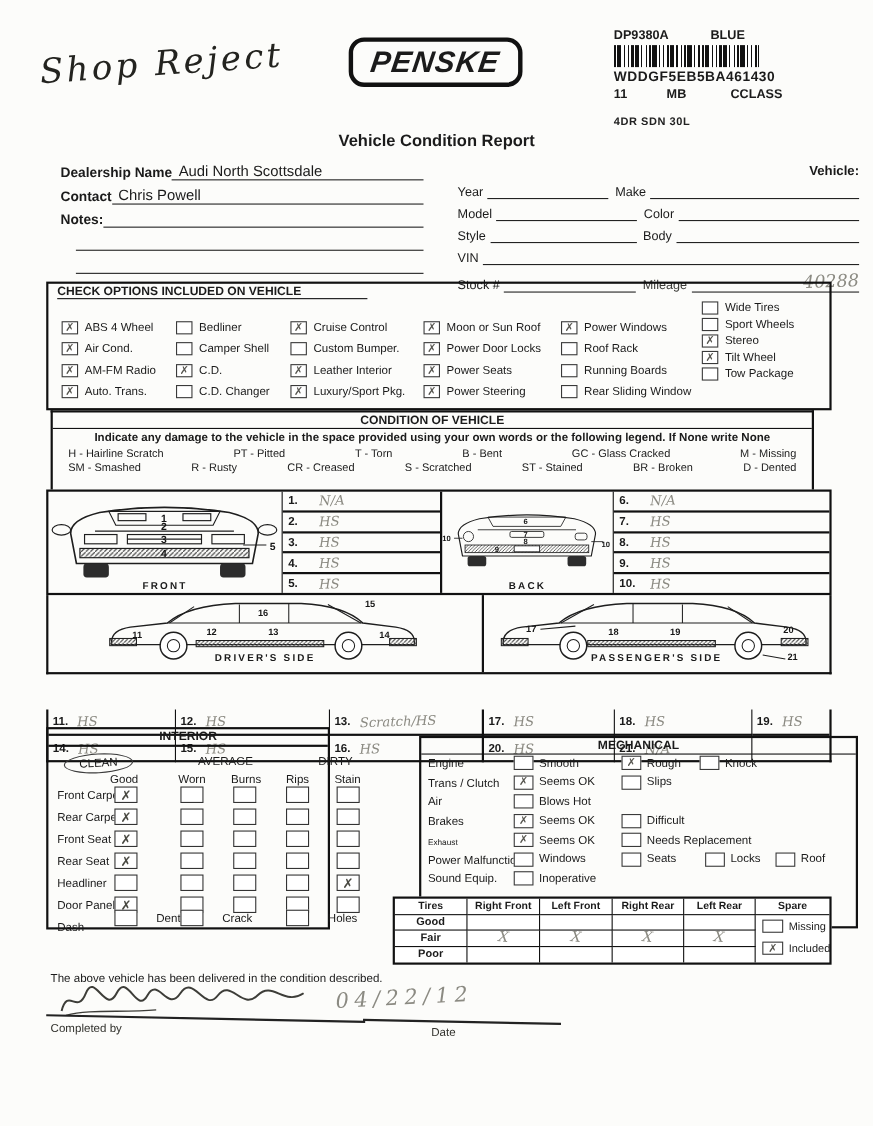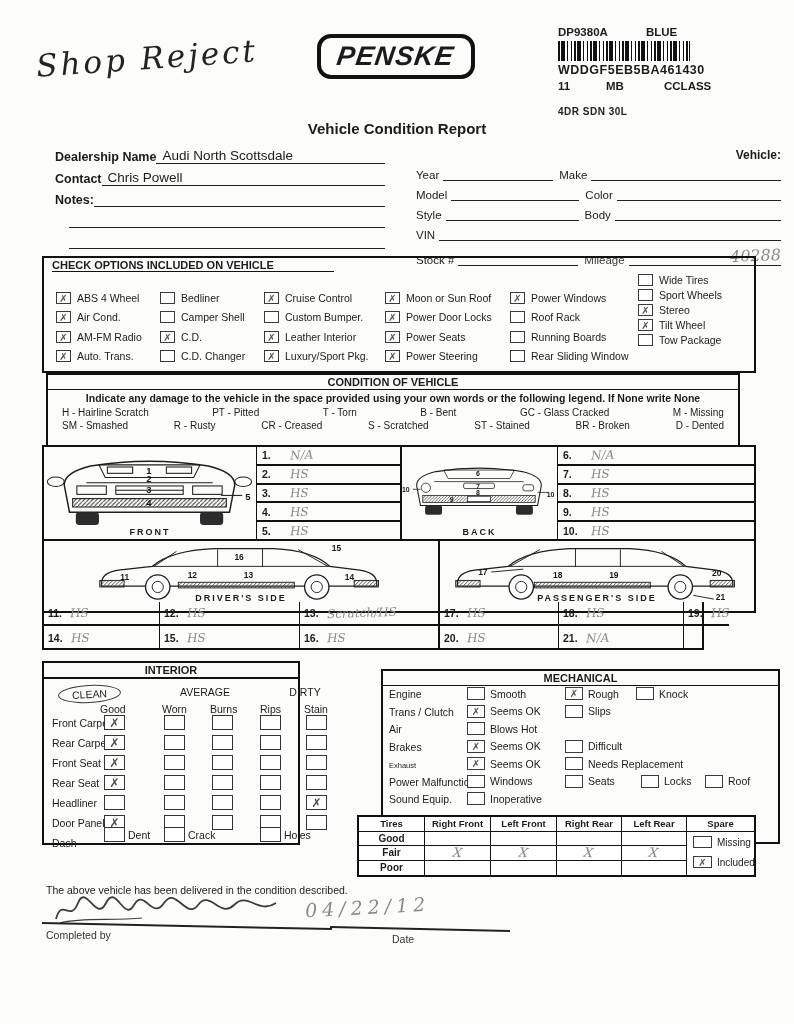--- a/index.html
+++ b/index.html
@@ -69,39 +69,39 @@
   .slot:last-child { border-bottom:none; }
   .slot .num { font-weight:bold; width:20px; }
   .slot .hw { font-size:12px; }
 
   #band2 { left:42px; top:541px; width:714px; height:72px; border-top:none; }
   .cell-driver { width:396px; border-right:2px solid #111; }
   .cell-pass { flex:1; }
   .diag-label { position:absolute; left:0; right:0; bottom:2px; text-align:center; font-weight:bold; font-size:9px; letter-spacing:2px; }
   .diag-label.side { bottom:8px; }
 
-  #dmg-grid { left:42px; top:602px; width:662px; height:48px; border:2px solid #111; border-top:none;
+  #dmg-grid { left:42px; top:645px; width:714px; height:48px; border:2px solid #111; border-top:none;
     display:grid; grid-template-columns:116px 140px 140px 119px 125px 1fr; grid-template-rows:24px 24px; }
   .dmg-cell { border-right:1.6px solid #111; border-bottom:2px solid #111; display:flex; align-items:center; gap:8px; padding-left:4px; font-size:10.5px; }
   .dmg-cell .num { font-weight:bold; }
   .dmg-cell .hw { font-size:12px; }
   .dmg-cell:nth-child(3), .dmg-cell:nth-child(9) { border-right:2px solid #111; }
   .dmg-cell:nth-child(6), .dmg-cell:nth-child(12) { border-right:none; }
   .dmg-cell:nth-child(n+7) { border-bottom:none; }
 
   
   #interior-box { left:42px; top:661px; width:258px; height:184px; border:2px solid #111; }
   #interior-header { text-align:center; font-weight:bold; font-size:11px; border-bottom:2px solid #111; padding:1px 0; }
   #clean-oval { position:absolute; left:14px; top:22px; border:1.8px solid #3c3c3c; border-radius:50%; padding:2px 13px; font-size:10.5px; transform:rotate(-3deg); }
   .grp-label { position:absolute; top:23px; font-size:10.5px; }
   .col-head { position:absolute; top:40px; font-size:10.5px; }
   .row-label { position:absolute; font-size:10.5px; left:8px; }
   .ib { position:absolute; width:21px; height:15px; border:1.6px solid #333; background:#fff; text-align:center;
         font:12px/14px "DejaVu Serif", serif; color:#494942; }
-  .ib-lab { position:absolute; font-size:10.5px; }
+  .ib-lab { position:absolute; font-size:10.5px;margin-left:14px; }
 
   
   #mech-box { left:357px; top:669px; width:399px; height:175px; border:2px solid #111;margin-left:24px; }
   #mech-header { text-align:center; font-weight:bold; font-size:11px; border-bottom:1.6px solid #111; padding:1px 0; }
   .mech-row { position:relative; height:17.5px; }
   .mech-label { position:absolute; left:6px; top:2px; font-size:10.5px; white-space:nowrap; }
   .mech-row:nth-of-type(6) .mech-label { font-size:7.5px; top:5px; }
   .mc { position:absolute; top:1px; display:flex; gap:5px; align-items:center; font-size:10.5px; white-space:nowrap; }
   .mc .cb { width:18px; height:13px; }
 

